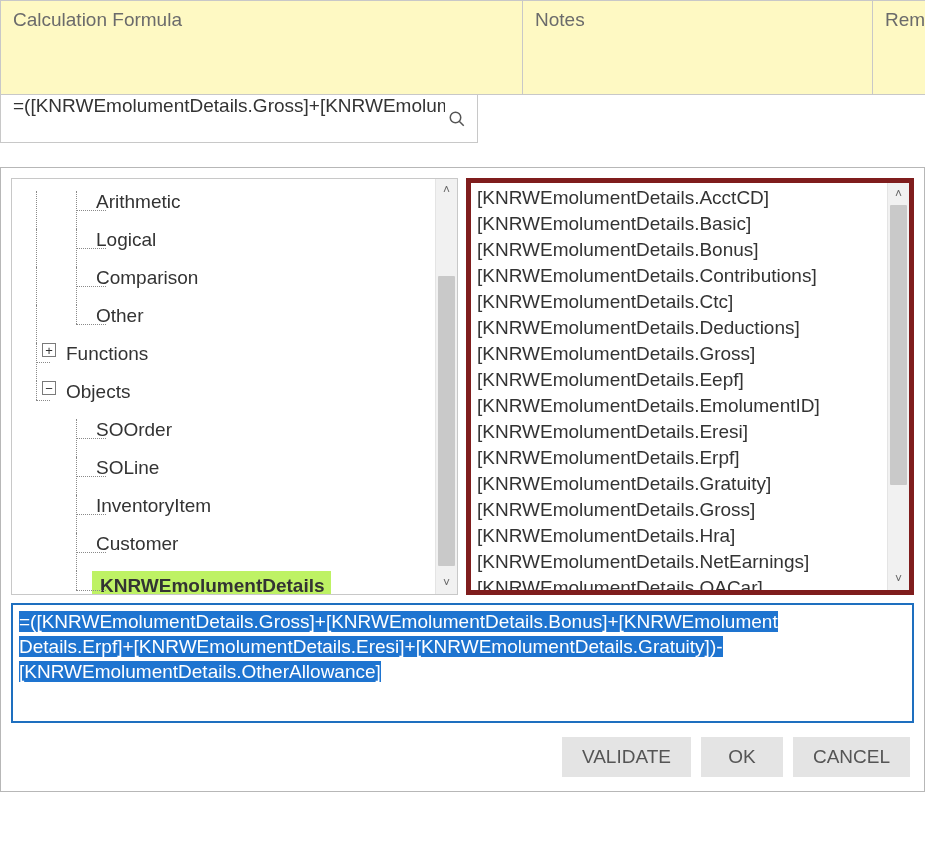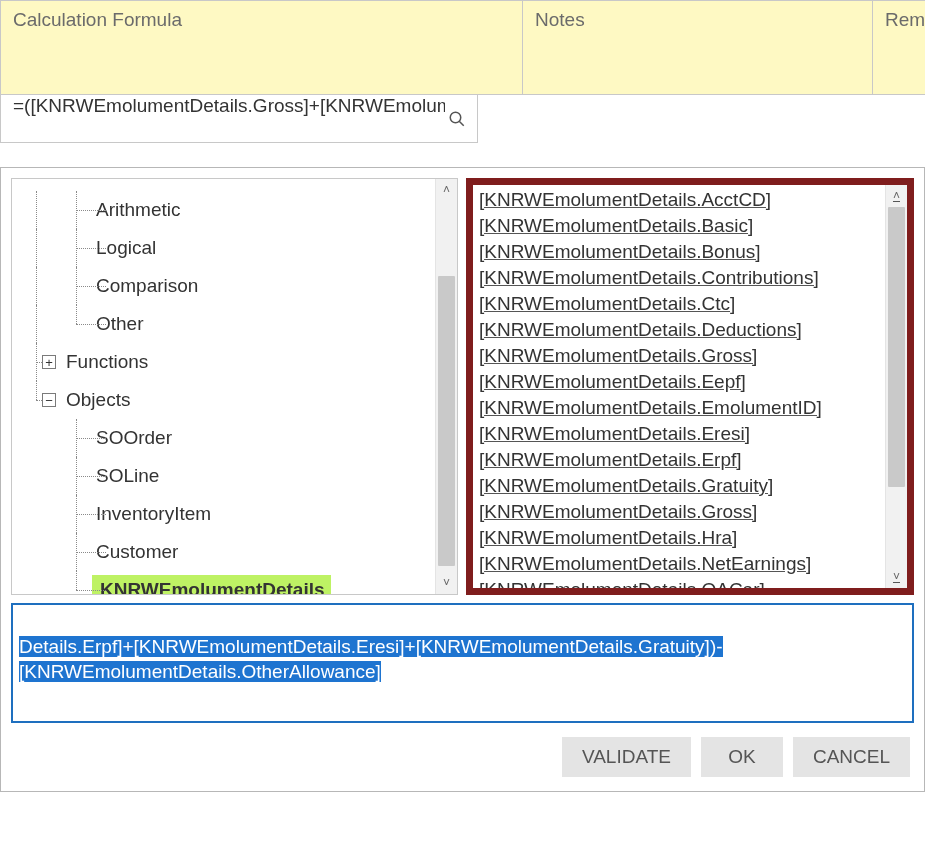--- a/index.html
+++ b/index.html
@@ -90,21 +90,21 @@
     border-radius:1px;
   }
   .sb-thumb-fields {
     position:absolute; left:2px; right:2px;
     top: 0px; height: 280px;
     background:#c9c9c9;
     border-radius:1px;
   }
 
   .tree-row {
-    display:flex; align-items:center;
+    display:flex; align-items:flex-start;
     height: 38px;
     font-size:19px;
     color:#333;
     cursor: pointer;
   }
   .tline {
     position: relative;
     width: 40px;
     align-self: stretch;
   }
@@ -140,23 +140,22 @@
     margin-left:-10px;
     margin-right: 6px;
     z-index:1;
     cursor: pointer;
   }
   .tlabel { padding-left: 4px; white-space: nowrap; }
   .hl { background: #bef264; font-weight: bold; padding:4px 6px 4px 8px; }
 
   .fields-panel {
     flex: 1;
-    border: 7px solid #7f1d1d;
+    border: 5px solid #7f1d1d;
     display:flex;
-    text-decoration:underline;
   }
   .fields-body {
     flex:1;
     padding: 2px 6px;
     overflow:hidden;
     font-size:19px;
     color:#333;
     line-height: 26px;
   }
   .field-row { white-space: nowrap; cursor: pointer; }
@@ -313,21 +312,21 @@
         <div class="sb-track">
           <div class="sb-thumb-fields"></div>
         </div>
         <div class="sb-arrow">˅</div>
       </div>
     </div>
 
   </div>
 
   <div class="formula-box">
-    <span class="sel"><br><span>Details.Erpf]+[KNRWEmolumentDetails.Eresi]+[KNRWEmolumentDetails.Gratuity])-</span><br><span>[KNRWEmolumentDetails.OtherAllowance]</span></span>
+    <span class="sel"><span>=([KNRWEmolumentDetails.Gross]+[KNRWEmolumentDetails.Bonus]+[KNRWEmolument</span><br><span>Details.Erpf]+[KNRWEmolumentDetails.Eresi]+[KNRWEmolumentDetails.Gratuity])-</span><br><span>[KNRWEmolumentDetails.OtherAllowance]</span></span>
   </div>
 
   <div class="btn-row">
     <button class="btn">VALIDATE</button>
     <button class="btn">OK</button>
     <button class="btn">CANCEL</button>
   </div>
 
 </div>
 

